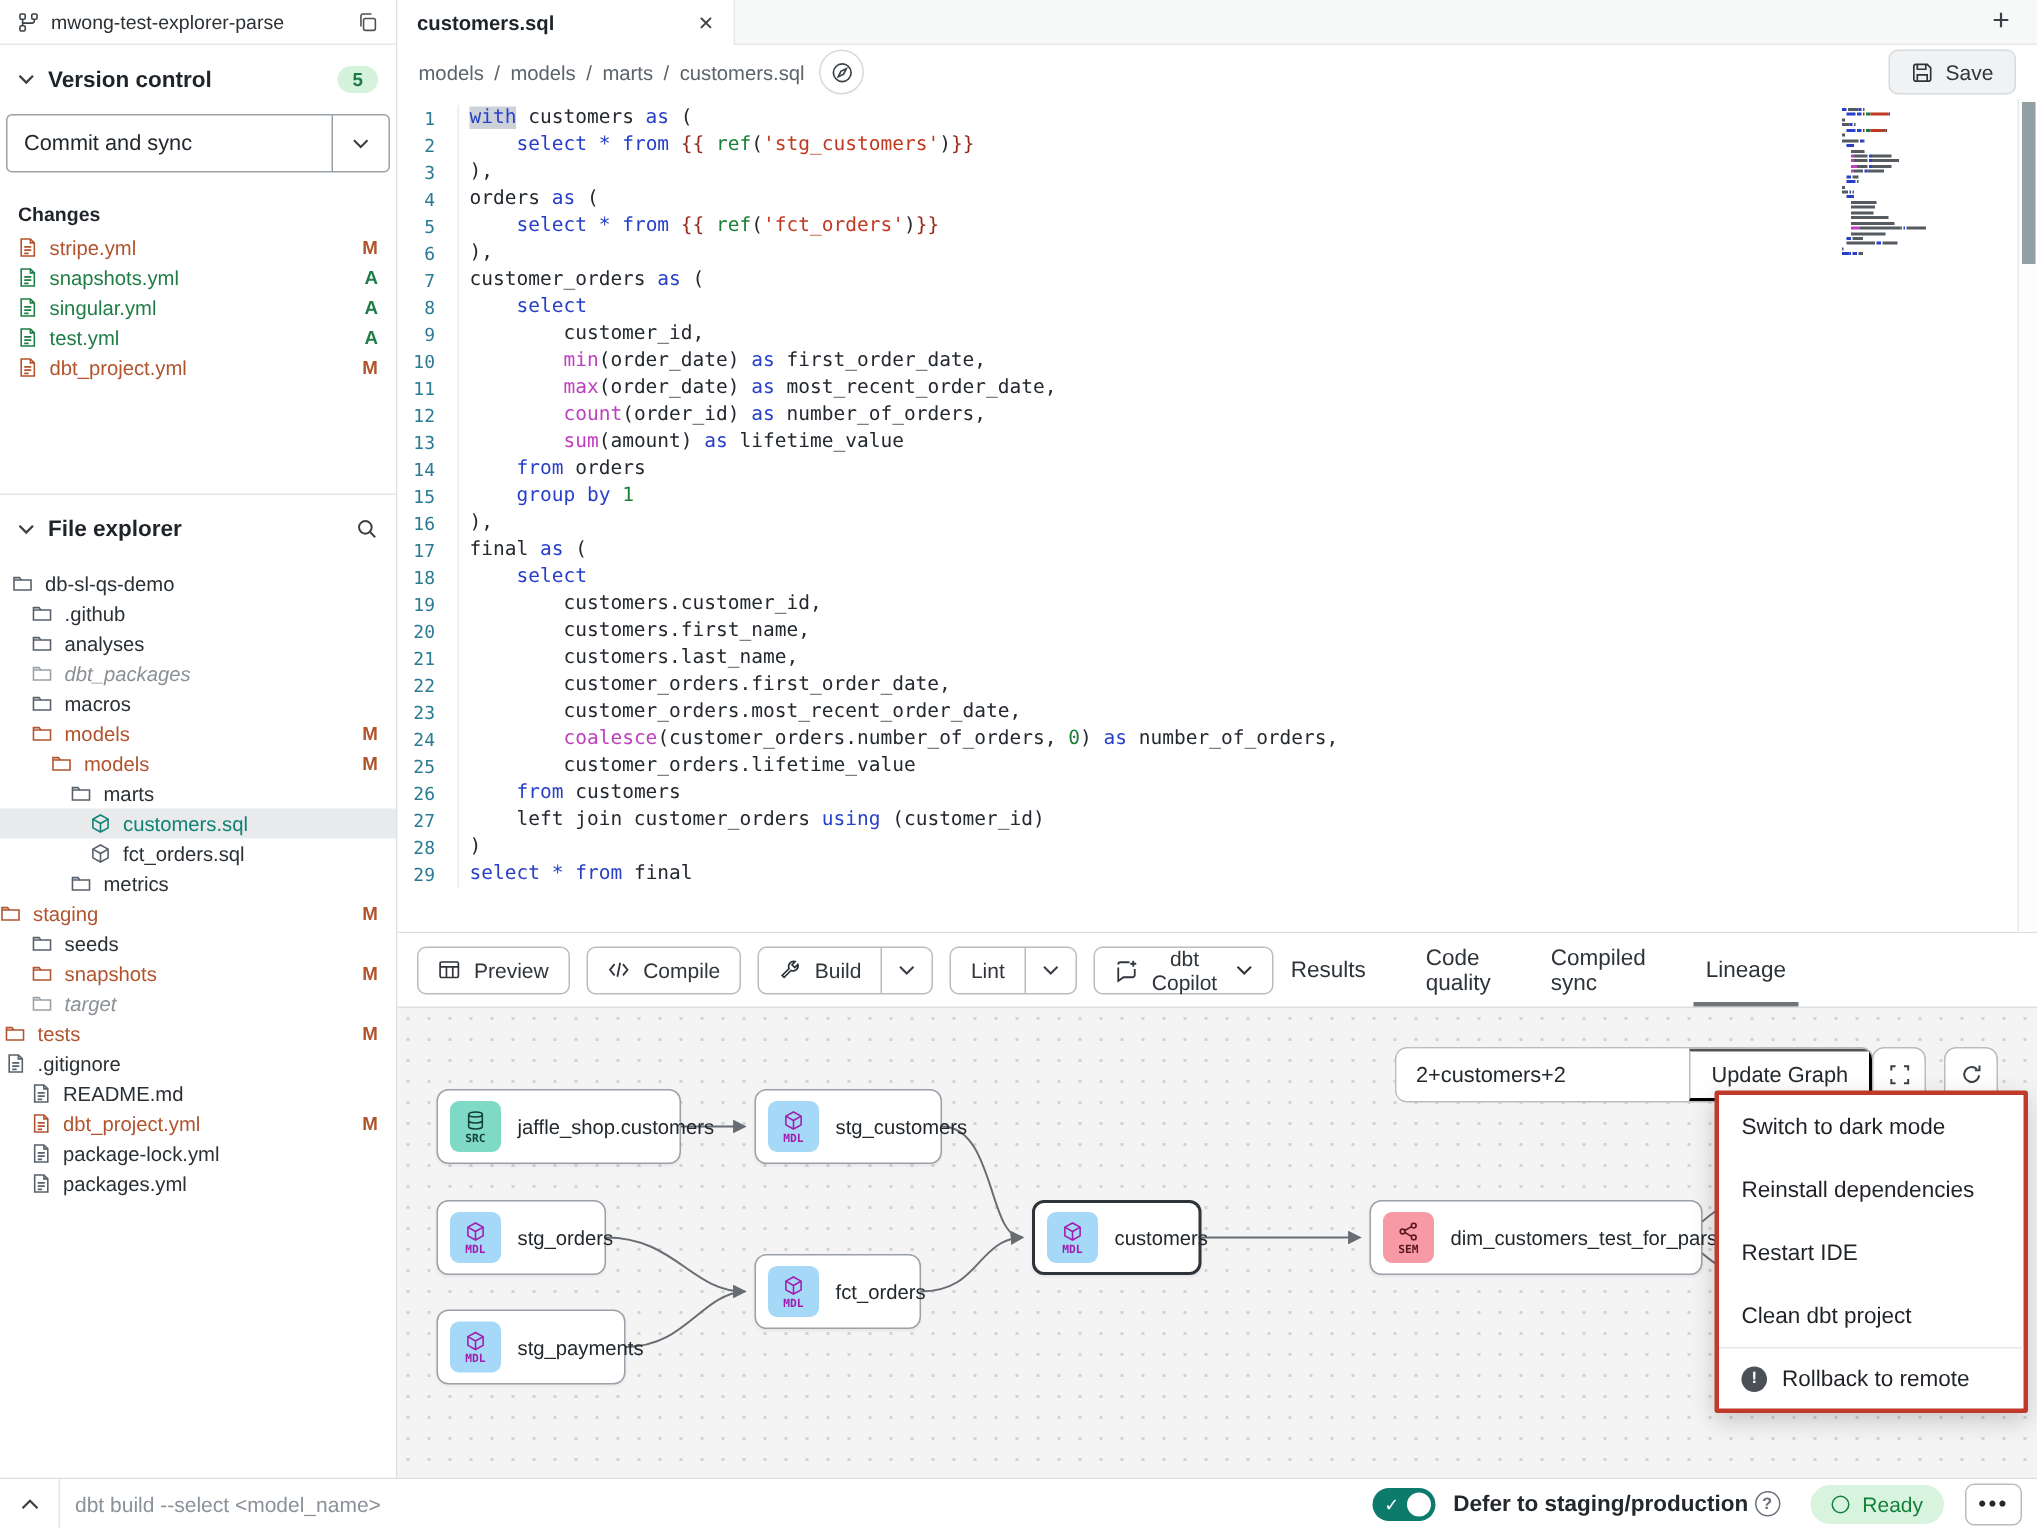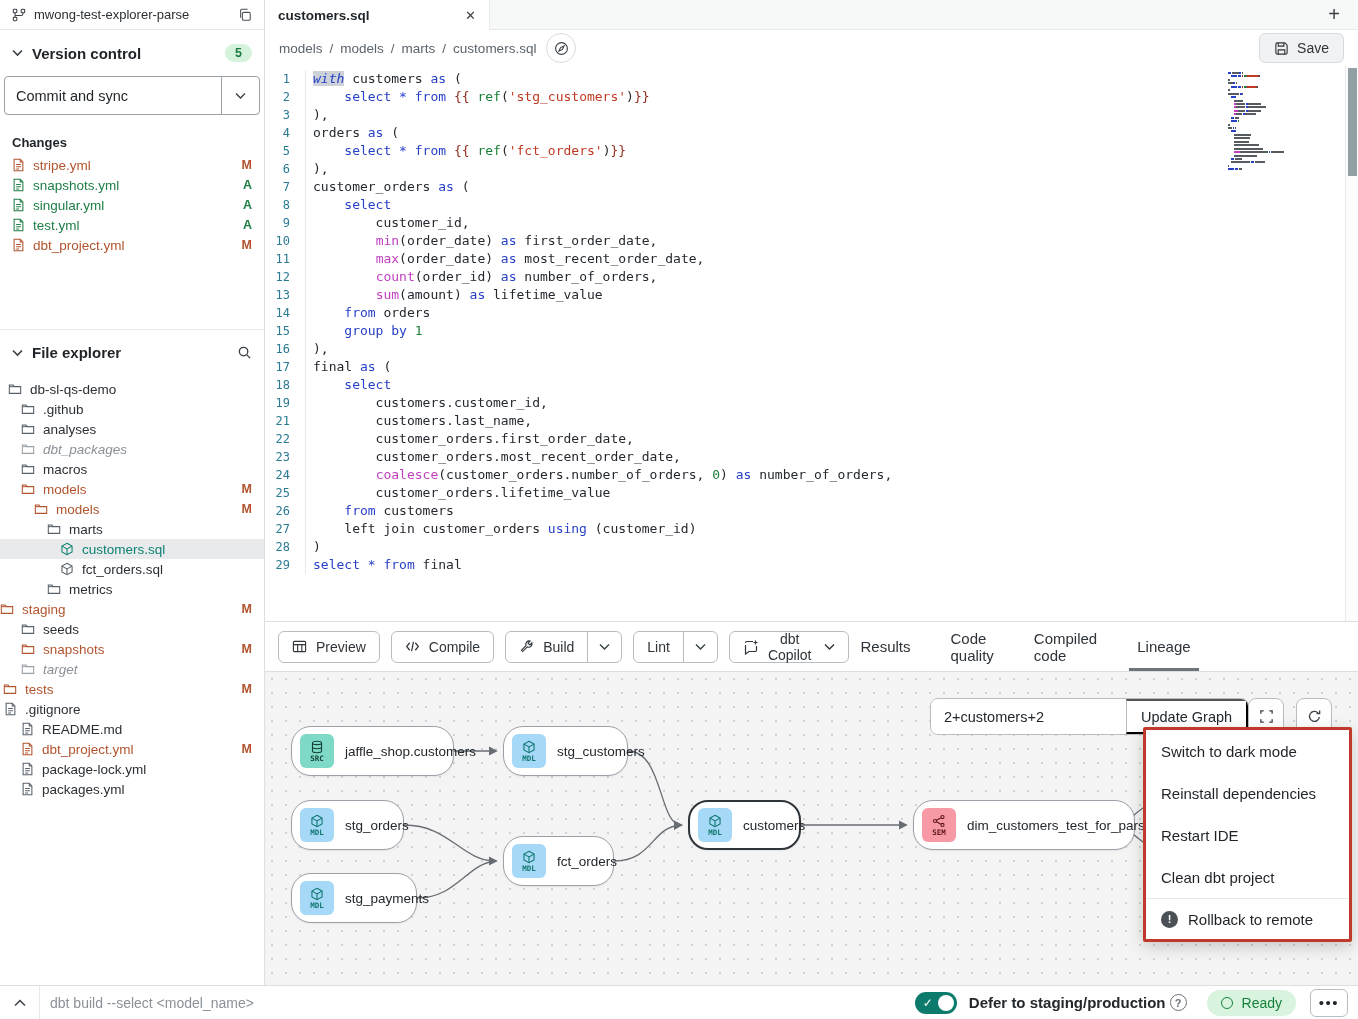--- a/index.html
+++ b/index.html
@@ -50,47 +50,47 @@
   .save-btn { margin-left: auto; height: 30px; padding: 0 14px; background: #f1f2f3; border: 1px solid #d7dadd; border-radius: 6px; display: flex; align-items: center; gap: 8px; font-size: 14px; color: #2f353a; }
 
   
   .editor { flex: 1; position: relative; overflow: hidden; font-family: "DejaVu Sans Mono", monospace; font-size: 13px; background: #fff; }
   .code { padding-top: 4px; }
   .cl { display: flex; height: 18px; line-height: 18px; }
   .ln { width: 40px; flex: none; text-align: right; padding-right: 15px; color: #2b7a94; font-size: 12px; }
   .ct { white-space: pre; border-left: 1px solid #e8eaec; padding-left: 7px; }
   .p { color: #24292f; } .k { color: #2840c8; } .f { color: #bf3fbf; }
   .s { color: #c03a22; } .j { color: #93291c; } .r { color: #1a7f37; } .n { color: #1a7f37; }
-  .hl { background: #ccd2d8; font-style: italic; }
+  .hl { background: #ccd2d8; }
   .minimap { position: absolute; top: 6px; right: 28px; width: 102px; }
   .mm-line { height: 2px; margin-bottom: 1.45px; display: flex; }
   .mm-line span { height: 2px; flex: none; }
   .vscroll { position: absolute; top: 0; right: 0; width: 13px; height: 100%; border-left: 1px solid #e8eaec; background: #fdfdfd; }
   .vthumb { margin: 2px auto 0; width: 9px; height: 108px; background: #93a0a3; }
 
   
   .action-row { height: 51px; flex: none; border-top: 1px solid #dcdfe1; border-bottom: 1px solid #dcdfe1; display: flex; align-items: center; gap: 11px; padding: 0 13px; background: #fff; }
   .btn { height: 32px; border: 1px solid #b8bdc2; border-radius: 6px; background: #fff; display: flex; align-items: stretch; font-size: 14px; color: #2f353a; }
   .btn .seg { padding: 0 13px; display: flex; align-items: center; gap: 9px; }
   .btn .caret-seg { border-left: 1px solid #b8bdc2; padding: 0 11px; display: flex; align-items: center; color: #3a4045; }
   .btn .inline-caret { margin-left: 4px; }
   .result-tabs { margin-left: auto; margin-right: 160px; display: flex; gap: 40px; height: 100%; align-items: stretch; }
   .rtab { font-size: 15px; color: #2d3338; display: flex; align-items: center; position: relative; }
   .rtab.active::after { content: ""; position: absolute; left: -8px; right: -8px; bottom: 0; height: 3px; background: #70757a; }
 
   
   .lineage { height: 313px; flex: none; position: relative; background: #f4f4f4;
     background-image: radial-gradient(#d2d3d4 1px, transparent 1.2px); background-size: 14px 14px; overflow: hidden; }
   .edges { position: absolute; left: 0; top: 0; }
-  .node { position: absolute; height: 50px; background: #fff; border: 1px solid #9aa1a8; border-radius: 20px; display: flex; align-items: center; gap: 11px; padding: 0 12px 0 8px; box-shadow: 0 1px 2px rgba(0,0,0,.06); }
+  .node { position: absolute; height: 50px; background: #fff; border: 1px solid #9aa1a8; border-radius: 8px; display: flex; align-items: center; gap: 11px; padding: 0 12px 0 8px; box-shadow: 0 1px 2px rgba(0,0,0,.06); }
   .node.selected { border: 2px solid #2e3439; }
   .nbadge { width: 34px; height: 34px; border-radius: 6px; flex: none; display: flex; flex-direction: column; align-items: center; justify-content: center; }
   .nbadge .bl { font-size: 7.5px; font-weight: 700; font-family: "DejaVu Sans Mono", monospace; line-height: 8px; margin-top: 1px; }
   .nbadge.SRC { background: #7edac6; color: #123f36; }
-  .nbadge.MDL { background: #a5d9f7; color: #0f766e; }
+  .nbadge.MDL { background: #a5d9f7; color: #a21caf; }
   .nbadge.SEM { background: #f79aa5; color: #5c1620; }
   .node .nl { font-size: 13.5px; color: #23282d; white-space: nowrap; }
   .searchwrap { position: absolute; left: 665px; top: 26px; height: 37px; display: flex; border: 1px solid #b8bdc2; border-radius: 8px; background: #fff; overflow: hidden; }
   .gsearch { width: 195px; border: none; outline: none; padding: 0 13px; font-size: 14.5px; color: #23282d; font-family: "Liberation Sans", sans-serif; }
   .update-btn { border-left: 1px solid #b8bdc2; padding: 0 14px; display: flex; align-items: center; font-size: 14.5px; color: #23282d; background: #fff; }
   .icon-btn { position: absolute; top: 26px; width: 36px; height: 37px; border: 1px solid #b8bdc2; border-radius: 8px; background: #fff; display: flex; align-items: center; justify-content: center; color: #3a4045; }
   #fs-btn { left: 983px; } #rf-btn { left: 1031px; }
 
   
   .statusbar { height: 34px; border-top: 1px solid #dcdfe1; display: flex; align-items: center; background: #fff; }
@@ -536,20 +536,24 @@
           </div>
           <div class="cl">
             <span class="ln">18</span>
             <span class="ct"><span class="p">    </span><span class="k">select</span></span>
           </div>
           <div class="cl">
             <span class="ln">19</span>
             <span class="ct"><span class="p">        customers.customer_id,</span></span>
           </div>
           <div class="cl">
+            <span class="ln">20</span>
+            <span class="ct"><span class="p">        customers.first_name,</span></span>
+          </div>
+          <div class="cl">
             <span class="ln">21</span>
             <span class="ct"><span class="p">        customers.last_name,</span></span>
           </div>
           <div class="cl">
             <span class="ln">22</span>
             <span class="ct"><span class="p">        customer_orders.first_order_date,</span></span>
           </div>
           <div class="cl">
             <span class="ln">23</span>
             <span class="ct"><span class="p">        customer_orders.most_recent_order_date,</span></span>
@@ -838,21 +842,21 @@
           <span class="inline-caret">
             <svg width="11" height="8" viewBox="0 0 11 8" fill="none" stroke="currentColor" stroke-width="1.4">
                 <path d="M1 1.5 5.5 6 10 1.5"></path>
               </svg>
           </span>
         </span>
       </button>
       <div class="result-tabs" id="rtabs">
           <div class="rtab">Results</div>
           <div class="rtab">Code quality</div>
-          <div class="rtab">Compiled code</div>
+          <div class="rtab">Compiled sync</div>
           <div class="rtab active">Lineage</div>
         </div>
     </div>
 
     <div class="lineage">
       <svg class="edges" width="1093" height="313">
         <defs>
           <marker id="arrow" viewBox="0 0 10 10" refX="8" refY="5" markerWidth="7" markerHeight="7" orient="auto-start-reverse">
             <path d="M0 0 L10 5 L0 10 z" fill="#676d73"></path>
           </marker>

